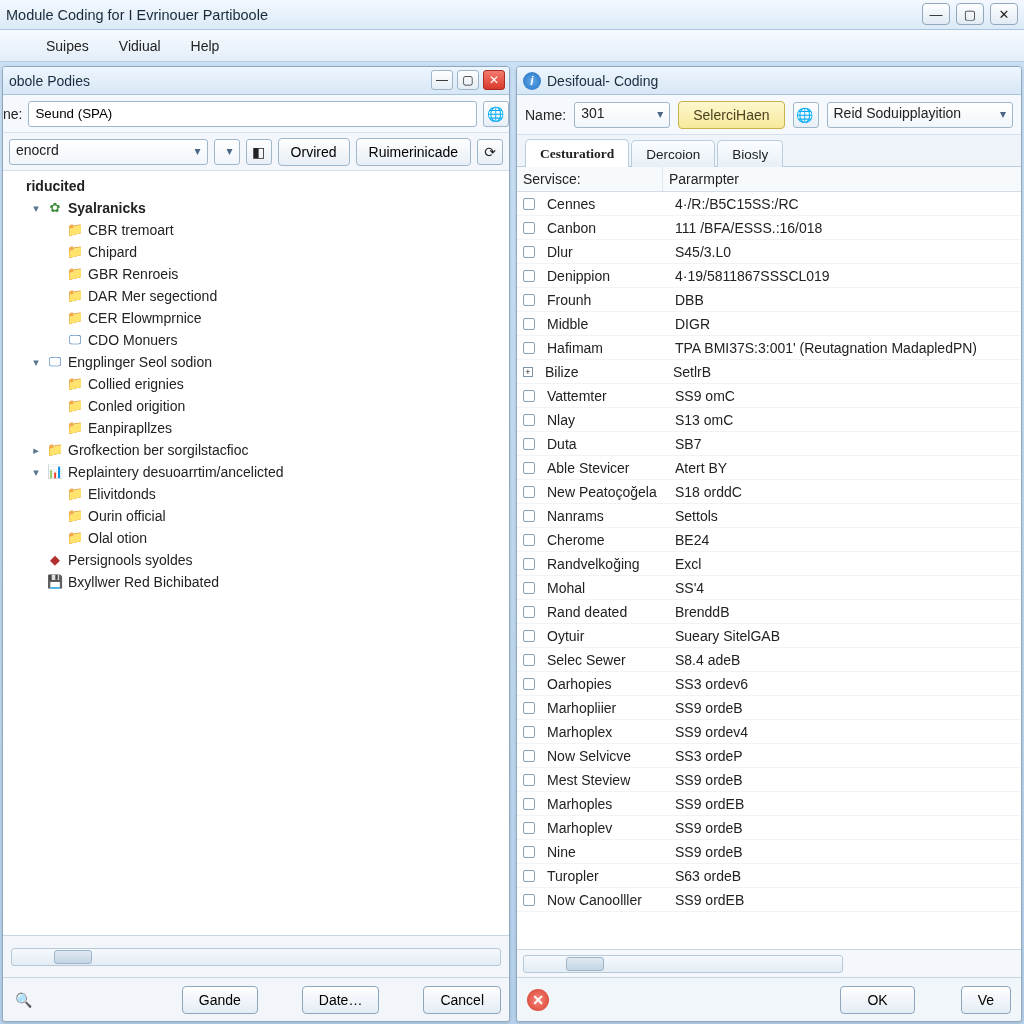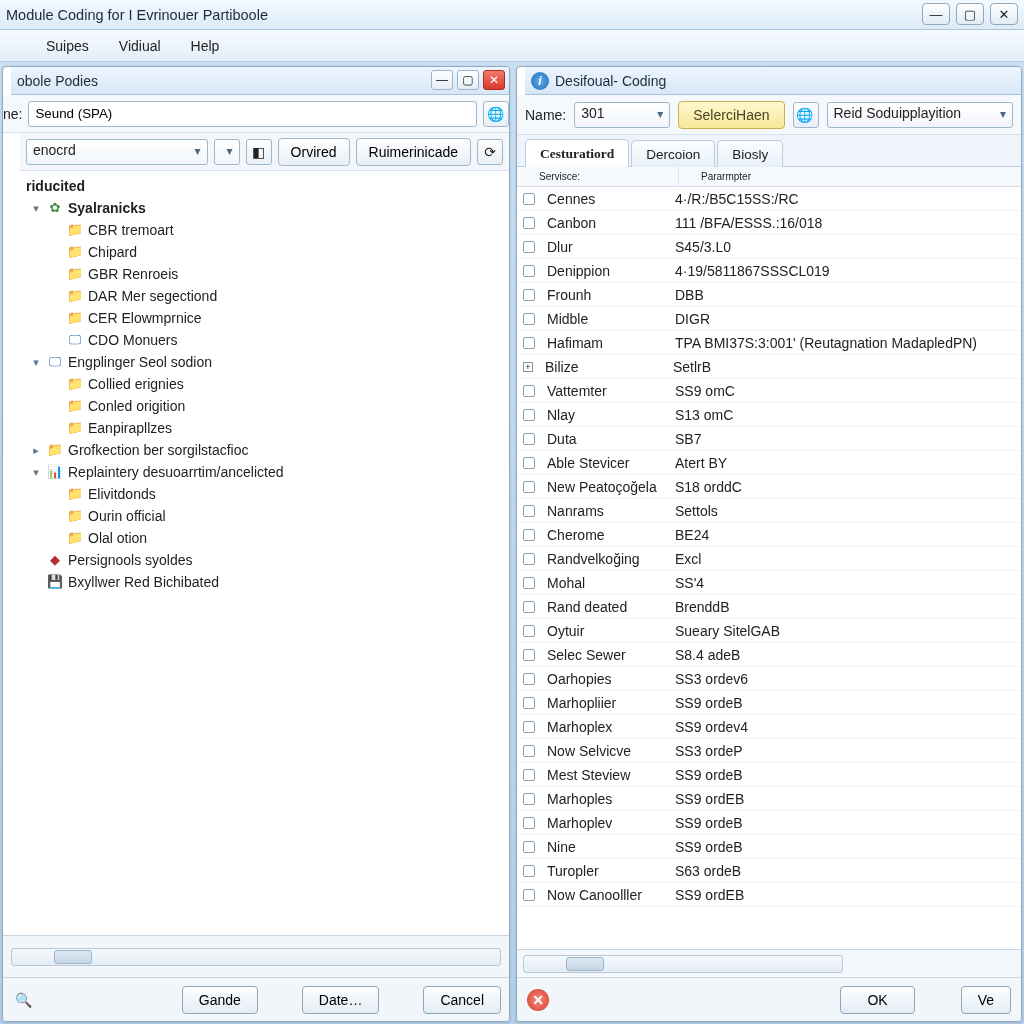--- a/index.html
+++ b/index.html
@@ -40,21 +40,21 @@
     display:flex; flex-direction:column; overflow:hidden;
     box-shadow:0 1px 3px rgba(0,0,0,.15);
   }
   .panel-left  { flex:0 0 508px; }
   .panel-right { flex:1; }
 
   
   .panel-titlebar {
     height:28px; background:linear-gradient(#eef6fe,#d7e7f6);
     border-bottom:1px solid #a8c2d8; display:flex; align-items:center;
-    padding:11px 6px; position:relative;margin-left:8px;
+    padding:11px 6px; position:relative;
   }
   .panel-titlebar .ptitle { font-size:14px; color:#1b2c3c; }
   .panel-titlebar .pctrls { position:absolute; right:4px; top:3px; display:flex; gap:4px; }
   .pbtn {
     width:22px; height:20px; border:1px solid #9db4c9; border-radius:3px;
     background:linear-gradient(#fefefe,#e4edf6); display:flex; align-items:center;
     justify-content:center; font-size:12px; cursor:pointer;
   }
   .pbtn.close { background:linear-gradient(#f47a6e,#d83a2b); color:#fff; border-color:#a82c20; }
   .info-ico {
@@ -77,21 +77,21 @@
   }
   .ico-btn {
     width:26px; height:26px; border:1px solid #9fb7cb; border-radius:3px;
     background:linear-gradient(#fefefe,#e8eff6); display:flex; align-items:center;
     justify-content:center; cursor:pointer; font-size:14px;
   }
   .globe { color:#2b6fb5; }
 
   .left-toolbar2 {
     height:38px; display:flex; align-items:center; gap:6px;
-    padding:4px 6px; border-bottom:1px solid #d5e1ec; background:#f3f7fb;margin-left:17px;
+    padding:4px 6px; border-bottom:1px solid #d5e1ec; background:#f3f7fb;
   }
   .combo {
     height:26px; border:1px solid #9fb7cb; border-radius:3px;
     background:linear-gradient(#fff,#f1f5fa); padding:2px 30px 2px 6px;
     position:relative; cursor:pointer; min-width:60px;
   }
   .combo::after {
     content:"▾"; position:absolute; right:6px; top:4px; color:#4a6884; font-size:12px;
   }
   .tbtn {
@@ -152,21 +152,21 @@
     padding:6px 14px 5px; border:1px solid #b9cdde; border-bottom:none;
     border-radius:5px 5px 0 0; background:linear-gradient(#fbfdff,#e7eff7);
     cursor:pointer; font-size:13.5px; position:relative; top:1px;
   }
   .tab.active { background:#fff; font-weight:600;font-family:Liberation Serif, serif; }
 
   
   .prop-wrap { flex:1; overflow:auto; background:#fff; }
   .prop-header { display:flex; font-weight:400; border-bottom:1px solid #d2dde7;
     background:#f7fafd; }
-  .prop-header > div { padding:4px 6px; font-size:10px;margin-left:16px; }
+  .prop-header > div { padding:4px 6px; font-size:14px; }
   .col-svc { flex:0 0 146px; border-right:1px solid #e0e8ef; }
   .col-prm { flex:1; }
   .prop-row { display:flex; border-bottom:1px solid #f0f4f8; line-height:20px; }
   .prop-row > div { padding:1.5px 6px; font-size:14px; }
   .prop-row .chk { flex:0 0 18px; display:flex; align-items:center; justify-content:center;}
   .prop-row .svc { flex:0 0 128px; }
   .prop-row .prm { flex:1; }
   .chkbox {
     width:12px; height:12px; border:1px solid #8aa2b7; background:#fff; border-radius:2px;
   }

